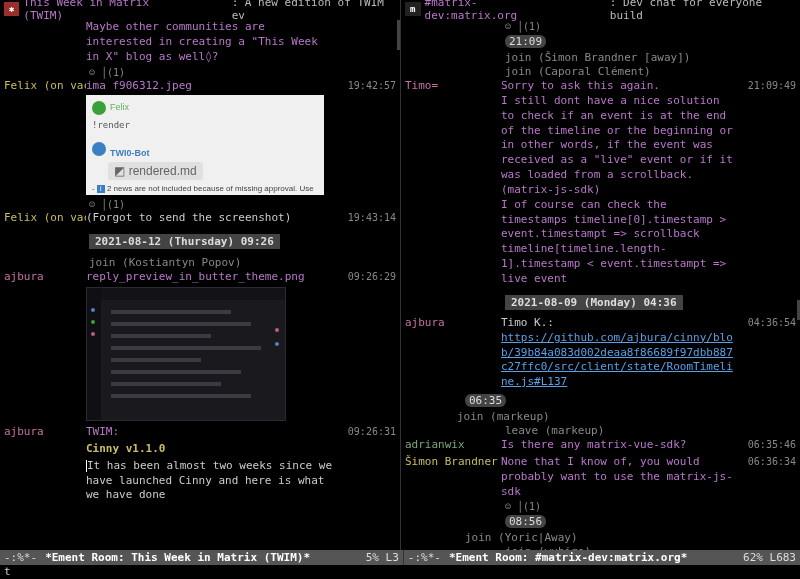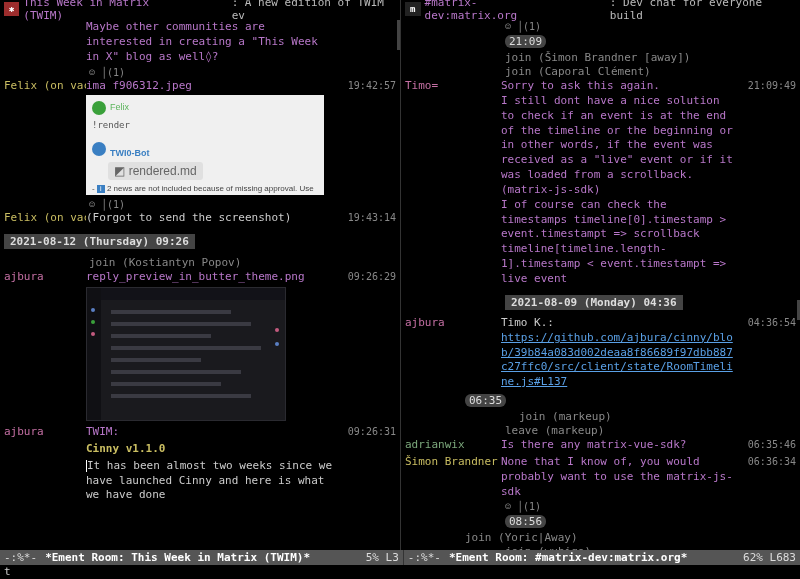--- a/index.html
+++ b/index.html
@@ -174,21 +174,21 @@
         <div class="ts">19:42:57</div>
       </div>
       <div class="reaction">☺ │(1)</div>
       <div class="msg-row">
         <div class="sender y">Felix (on vaca</div>
         <div class="body-col">
             <div class="body">(Forgot to send the screenshot)</div>
           </div>
         <div class="ts">19:43:14</div>
       </div>
-      <div style=""><span class="date-sep">2021-08-12 (Thursday) 09:26</span></div>
+      <div style="margin-left:85px"><span class="date-sep">2021-08-12 (Thursday) 09:26</span></div>
       <div class="join-line">join (Kostiantyn Popov)</div>
       <div class="msg-row">
         <div class="sender p">ajbura</div>
         <div class="body-col">
           <div class="body purple">reply_preview_in_butter_theme.png</div>
           <div class="sc-img">
             <div class="sb"></div>
               <div class="tp"></div>
             <div class="dot" style="left:4px;top:20px;background:#5a7fc3"></div>
             <div class="dot" style="left:4px;top:32px;background:#3aa03a"></div>
@@ -256,21 +256,21 @@
       </div>
       <div style="margin-left:100px"><span class="date-sep">2021-08-09 (Monday) 04:36</span></div>
       <div class="msg-row">
         <div class="sender p" style="width:96px">ajbura</div>
         <div class="body-col">
           <div class="body"><span>Timo K.:</span><br><a class="link" href="#">https://github.com/ajbura/cinny/blob/39b84a083d002deaa8f86689f97dbb887c27ffc0/src/client/state/RoomTimeline.js#L137</a></div>
         </div>
         <div class="ts">04:36:54</div>
       </div>
       <div style="margin-left:60px"><span class="time-sep">06:35</span></div>
-      <div class="join-line" style="margin-left:114px">join (markeup)</div>
+      <div class="join-line" style="margin-left:52px">join (markeup)</div>
       <div class="join-line" style="margin-left:100px">leave (markeup)</div>
       <div class="msg-row">
         <div class="sender g" style="width:96px">adrianwix</div>
         <div class="body-col">
             <div class="body purple">Is there any matrix-vue-sdk?</div>
           </div>
         <div class="ts">06:35:46</div>
       </div>
       <div class="msg-row">
         <div class="sender y" style="width:96px">Šimon Brandner</div>

